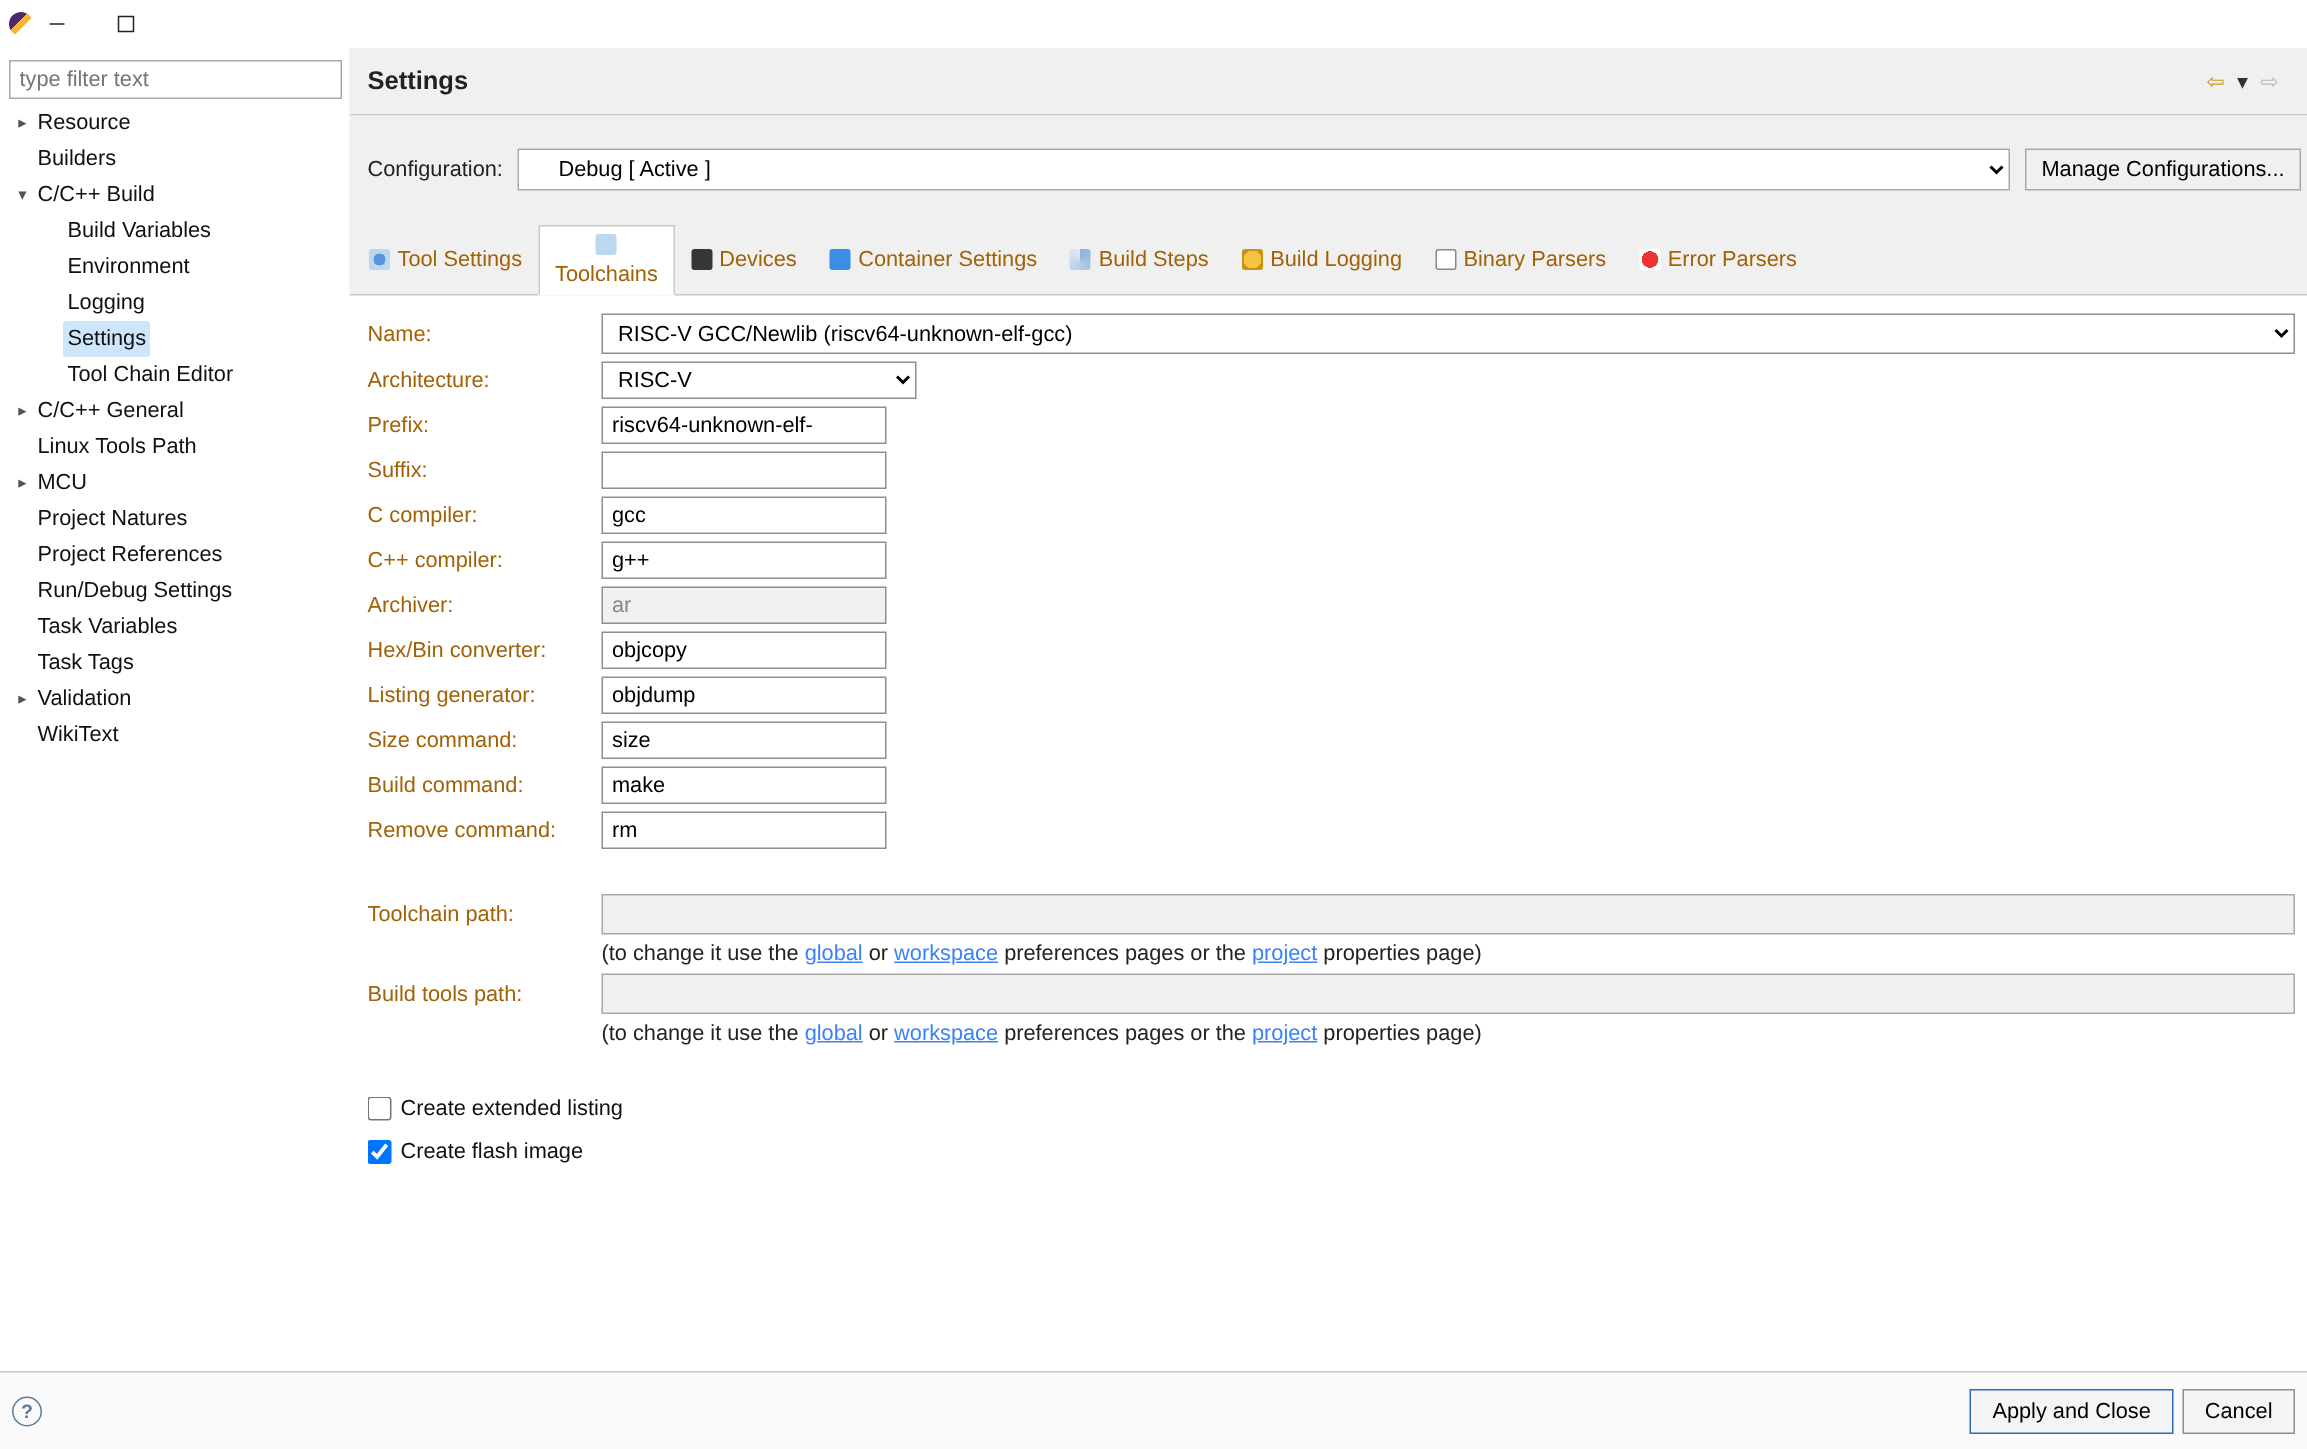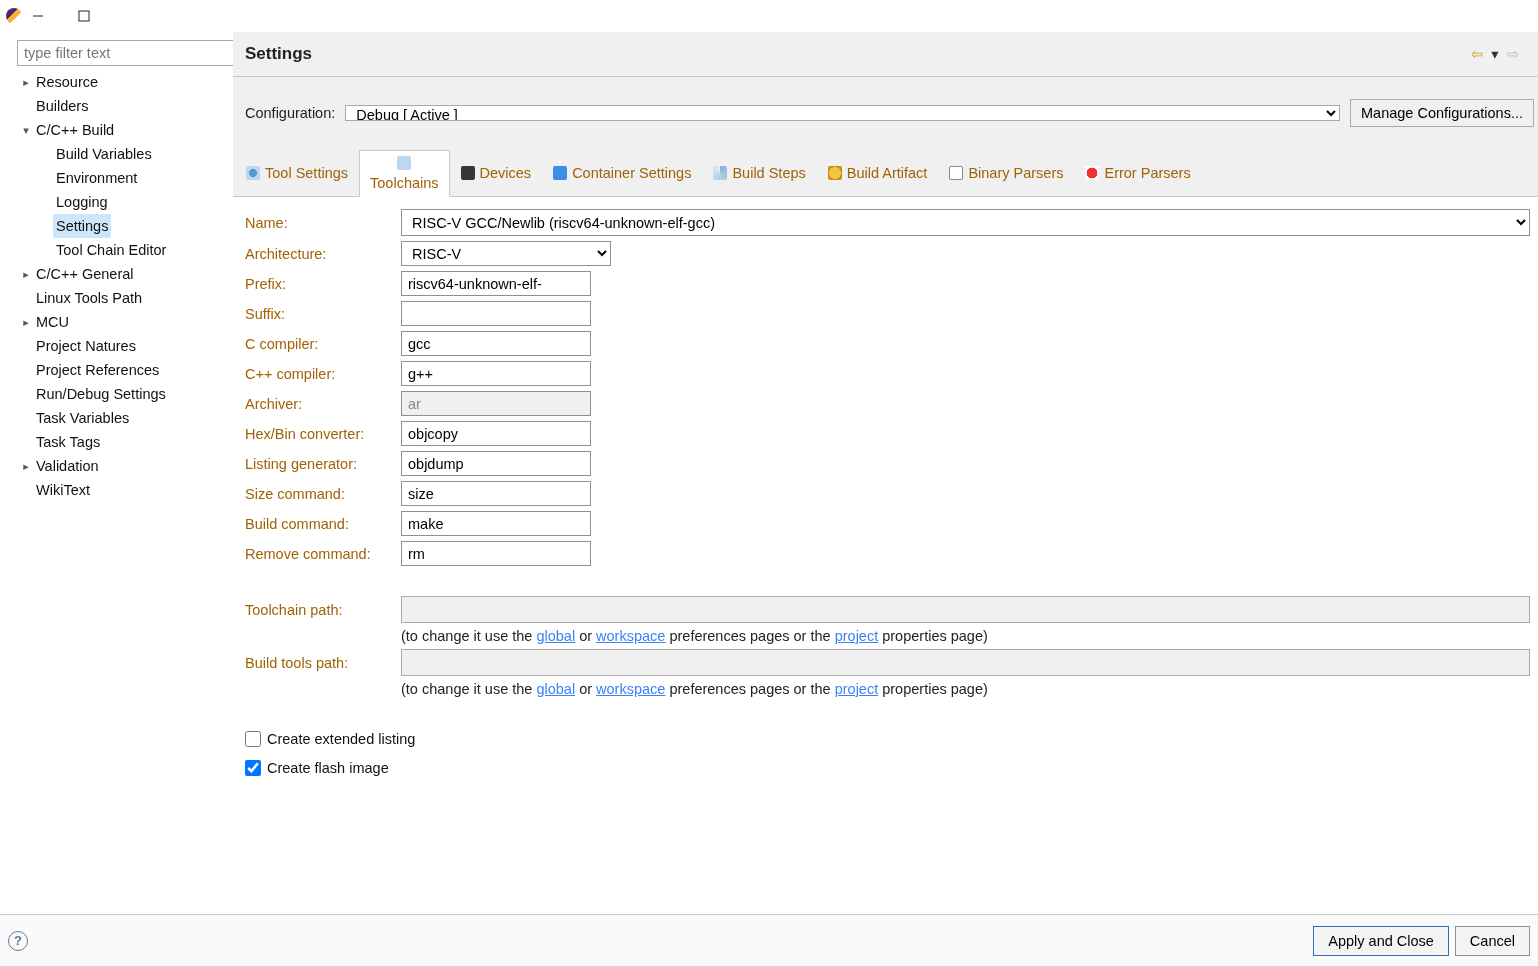--- a/index.html
+++ b/index.html
@@ -8,40 +8,40 @@
 
 .titlebar { height: 32px; display: flex; align-items: center; padding: 0 6px; }
 .titlebar .eclipse-icon { width: 16px; height: 16px; border-radius: 50%; background: linear-gradient(135deg,#4b2a6b 40%,#f6b23b 40%,#f6b23b 60%,#fff 60%); margin-right: 6px; }
 .titlebar .title { flex: 1; color: #222; }
 .win-controls { display: flex; gap: 26px; padding-right: 10px; }
 .win-btn { width: 20px; height: 20px; display: flex; align-items: center; justify-content: center; color: #222; }
 .win-btn svg { stroke: #222; fill: none; stroke-width: 1; }
 
 
 .body { flex: 1; display: flex; min-height: 0; }
-.sidebar { width: 233px; border-right: 0px solid #ccc; padding: 6px 4px 4px 15px; }
+.sidebar { width: 233px; border-right: 0px solid #ccc; padding: 6px 4px 4px 4px; }
 .sidebar input.filter { width: 222px; height: 26px; border: 1px solid #a9a9a9; padding: 2px 6px; color: #888; margin: 2px 0 4px 2px; font-style: normal; }
 ul.tree, ul.tree ul { list-style: none; }
 ul.tree li { line-height: 24px; white-space: nowrap; }
 ul.tree li .row { display: flex; align-items: center; height: 24px; padding-left: 4px; cursor: default; }
 ul.tree li .tw { width: 14px; text-align: center; color: #555; font-size: 11px; user-select: none; }
 ul.tree li .label { padding: 0 3px; }
 ul.tree li.selected .label { background: #cde6fb; border-radius: 2px; }
 ul.tree ul { padding-left: 20px; }
 
 
 .main { flex: 1; display: flex; flex-direction: column; min-width: 0; }
 .main-header { background: #f0f0f0; border-bottom: 1px solid #c8c8c8; padding: 12px 12px 12px 12px; display: flex; align-items: center; }
 .main-header h1 { font-size: 17px; font-weight: 600; color: #222; flex: 1; }
 .hdr-icons { display: flex; gap: 4px; align-items: center; color: #a97b1b; padding-right: 6px; }
 .hdr-icons span { width: 14px; height: 14px; display: inline-flex; align-items: center; justify-content: center; }
 
 .config-bar { background: #f0f0f0; padding: 22px 4px 22px 12px; display: flex; align-items: center; gap: 10px; }
 .config-bar .lbl { color: #222; }
-.config-bar select { flex: 1; height: 16px; border: 1px solid #a9a9a9; background: #fff; padding: 0 6px; }
+.config-bar select { flex: 1; height: 28px; border: 1px solid #a9a9a9; background: #fff; padding: 0 22px; }
 .config-bar .manage { height: 28px; border: 1px solid #a9a9a9; background: #f0f0f0; padding: 0 10px; }
 
 .tabs { display: flex; border-bottom: 0px; background: #f0f0f0; padding-left: 2px; }
 .tab { display: flex; align-items: center; gap: 5px; padding: 5px 10px; border: 1px solid transparent; color: #a16207; cursor: default; }
 .tab.active { background: #fff; border: 1px solid #c8c8c8; border-bottom-color: #fff; position: relative; top: 1px; flex-direction: column; }
 .tab .ic { width: 14px; height: 14px; border-radius: 2px; display: inline-block; }
 .ic-settings { background: radial-gradient(circle,#5797d8 40%,transparent 41%),#bcd7ef; }
 .ic-toolchains { background: #bcd7ef; }
 .ic-devices { background: #363636; }
 .ic-container { background: #3a8ee6; border-radius: 3px; }
@@ -243,21 +243,21 @@
       <div class="tab">
           <span class="ic ic-container"></span>
           <span>Container Settings</span>
         </div>
       <div class="tab">
           <span class="ic ic-steps"></span>
           <span>Build Steps</span>
         </div>
       <div class="tab">
           <span class="ic ic-artifact"></span>
-          <span>Build Artifact</span>
+          <span>Build Logging</span>
         </div>
       <div class="tab">
           <span class="ic ic-binary"></span>
           <span>Binary Parsers</span>
         </div>
       <div class="tab">
           <span class="ic ic-error"></span>
           <span>Error Parsers</span>
         </div>
     </div>

